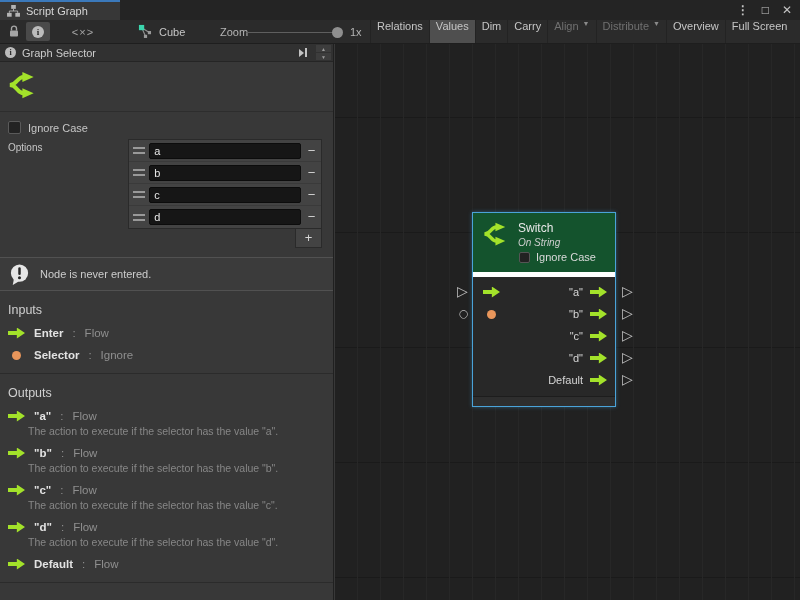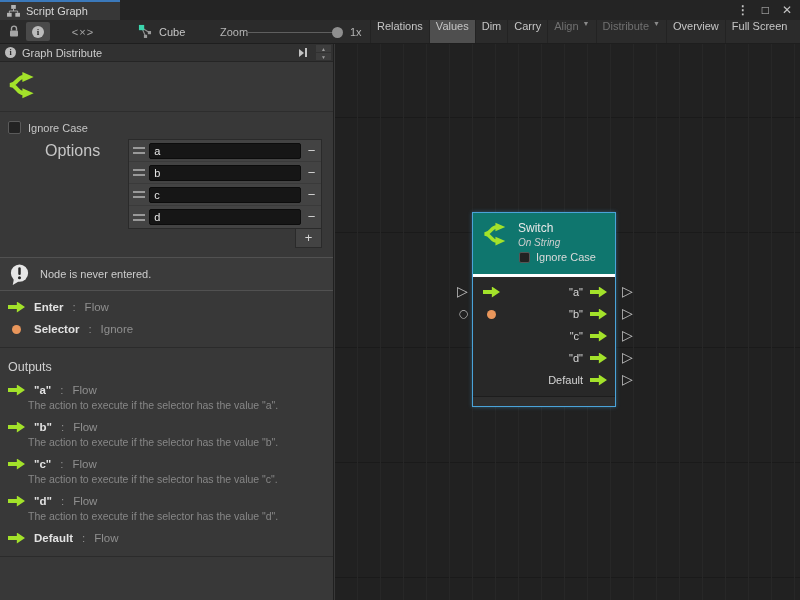--- a/index.html
+++ b/index.html
@@ -52,21 +52,21 @@
               border-bottom:4px solid transparent; }
   .dock-bar { width:2px; height:9px; background:#c2c2c2; }
   .spinner { display:flex; flex-direction:column; gap:1px; }
   .spin-btn { width:15px; height:7px; background:#3d3d3d; color:#9a9a9a; font-size:5px;
               display:flex; align-items:center; justify-content:center; }
   .title-block { height:50px; border-bottom:1px solid #2d2d2d; display:flex; padding:8px 0 0 8px; }
   .title-block .node-title-text { margin:6px 0 0 6px; font-size:13px; color:#dadada; }
   .checkbox { width:13px; height:13px; background:#232323; border:1px solid #5a5a5a; border-radius:2px; }
   .ignore-row { display:flex; align-items:center; gap:7px; margin:9px 0 0 8px; font-size:11px; color:#c6c6c6; }
   .options-block { position:relative; margin-top:5px; }
-  .options-label { position:absolute; left:8px; top:3px; font-size:16px; color:#c6c6c6;margin-left:37px; }
+  .options-label { position:absolute; left:8px; top:3px; font-size:10px; color:#c6c6c6; }
   .options-list { margin-left:128px; width:194px; background:#434343; border:1px solid #2a2a2a; }
   .option-row { display:flex; align-items:center; height:22px; border-bottom:1px solid #3a3a3a; }
   .option-row:last-child { border-bottom:none; }
   .handle-cell { width:29px; display:flex; align-items:center; justify-content:center; }
   .handle { width:12px; height:7px; border-top:2px solid #999; border-bottom:2px solid #999; }
   .option-input { flex:1; height:16px; background:#161616; border:1px solid #0c0c0c; border-radius:2px;
                   color:#e8e8e8; font-size:11px; padding:0 4px; margin-right:1px;
                   font-family:"Liberation Sans", sans-serif; }
   .minus-cell { width:27px; color:#d8d8d8; font-size:13px; text-align:center; line-height:20px; }
   .list-footer { margin-left:128px; width:194px; height:20px; position:relative; }
@@ -88,21 +88,21 @@
   
   .graph { position:absolute; left:335px; top:44px; right:0; bottom:0;
            background-color:#212121;
            background-image:
              repeating-linear-gradient(90deg, transparent 0 22px, #272727 22px 23px),
              repeating-linear-gradient(90deg, transparent 0 114px, #1a1a1a 114px 115px),
              repeating-linear-gradient(180deg, transparent 0 73px, #1a1a1a 73px 74px, transparent 74px 115px); }
   .node { position:absolute; left:137px; top:168px; width:144px; height:195px;
           background:#282828; border:1px solid #4aa3d9; box-shadow:0 0 4px rgba(74,163,217,.45);
           display:flex; flex-direction:column; }
-  .node-header { height:64px; background:#0f766e; border-bottom:3px solid #ffffff; padding:8px 0 0 10px; }
+  .node-header { height:64px; background:#14532d; border-bottom:5px solid #ffffff; padding:8px 0 0 10px; }
   .nh-top { display:flex; gap:9px; }
   .n-title { font-size:12px; color:#e8e8e8; }
   .n-sub { font-size:10px; color:#cfcfcf; margin-top:2px;font-style:italic; }
   .node-ignore { display:flex; align-items:center; gap:6px; margin:3px 0 0 36px; font-size:11px; color:#dadada; }
   .checkbox.small { width:11px; height:11px; background:#222; border:1px solid #555; }
   .node-body { flex:1; padding-top:4px; }
   .node-row { height:22px; display:flex; align-items:center; position:relative; padding:0 8px; }
   .node-row .picon { position:absolute; left:10px; }
   .node-row .right { margin-left:auto; display:flex; align-items:center; gap:7px; font-size:11px; color:#d6d6d6; }
   .node-footer { height:10px; background:#2e2e2e; border-top:1px solid #1d1d1d; }
@@ -184,21 +184,21 @@
       </div>
     <div class="tb-btn">
         <span>Full Screen</span>
       </div>
   </div>
 </div>
 
 <div class="inspector">
   <div class="gi-header">
     <span class="info-circle">i</span>
-    <span>Graph Distribute</span>
+    <span>Graph Selector</span>
     <div class="gi-right">
       <div class="dock-btn">
         <span class="dock-tri"></span>
         <span class="dock-bar"></span>
       </div>
       <div class="spinner">
         <div class="spin-btn">▲</div>
         <div class="spin-btn">▼</div>
       </div>
     </div>
@@ -258,20 +258,21 @@
   <div class="warning-box">
     <svg width="23" height="23" viewBox="0 0 24 24">
       <circle cx="12" cy="10.5" r="9" fill="#e6e6e6"></circle>
       <polygon points="6,17.5 11.5,19 5,23" fill="#e6e6e6"></polygon>
       <rect x="10.7" y="4.5" width="2.6" height="8" rx="1.3" fill="#262626"></rect>
       <circle cx="12" cy="15.4" r="1.6" fill="#262626"></circle>
     </svg>
     <span>Node is never entered.</span>
   </div>
 
+  <div class="section-h">Inputs</div>
 
   <div class="port-row">
     <span class="picon">
         <span class="arrow"></span>
       </span>
     <span class="port-name">Enter</span>
     <span class="port-colon">:</span>
     <span class="port-type">Flow</span>
   </div>
   <div class="port-row">

